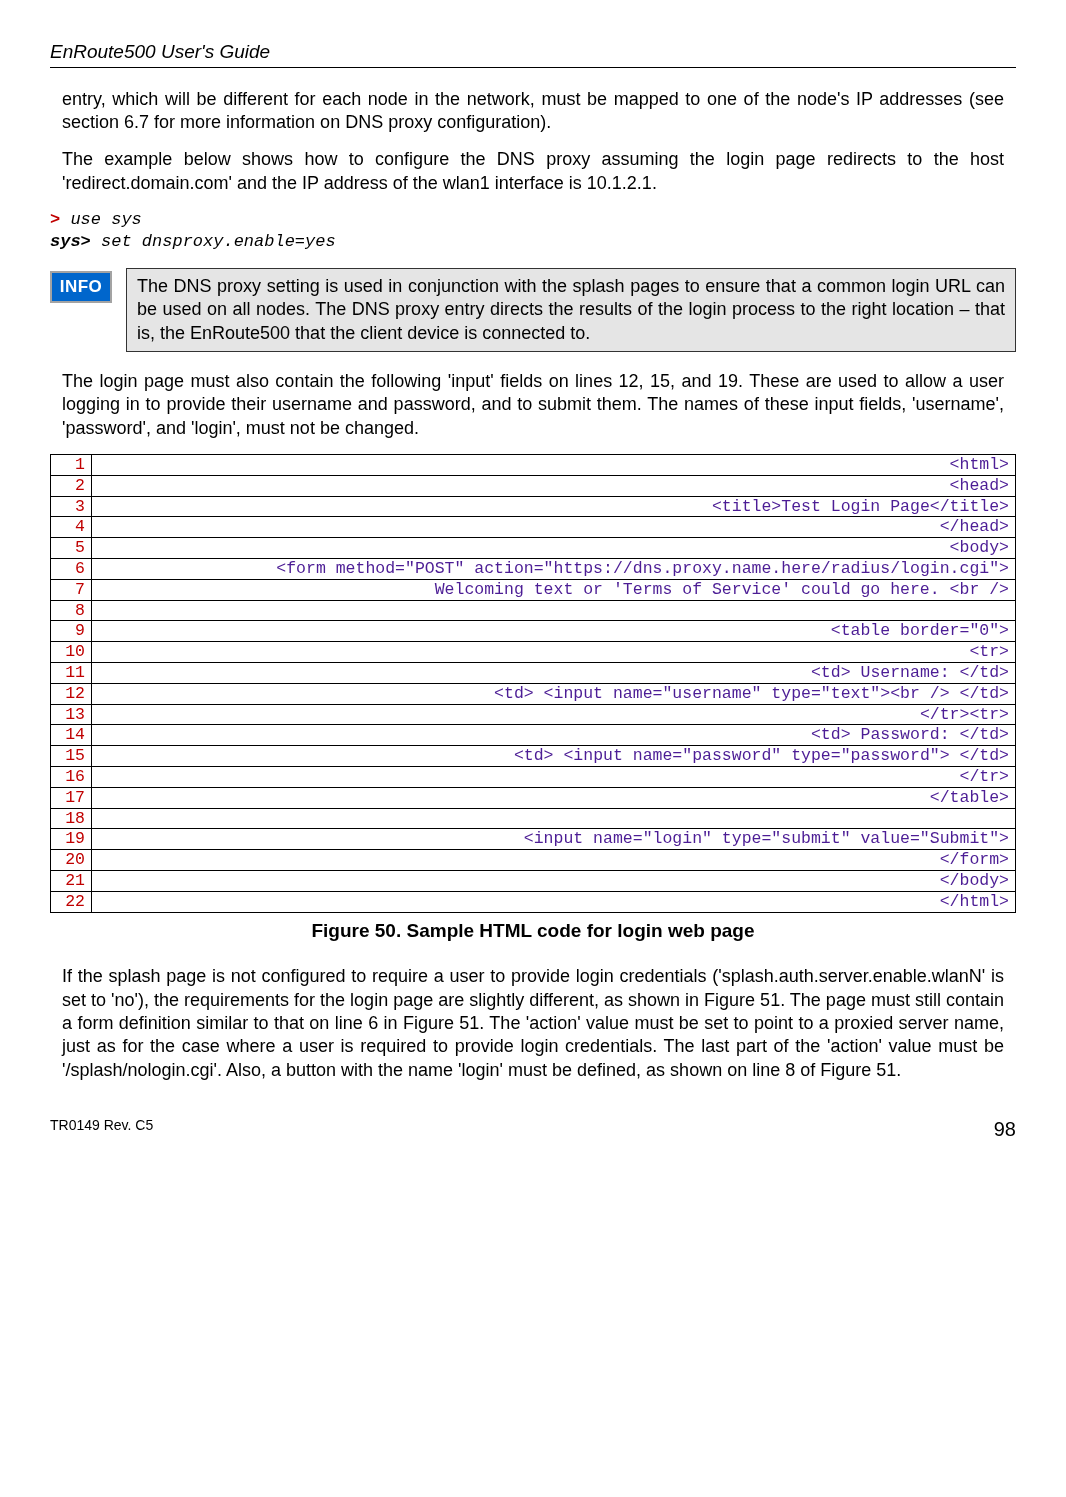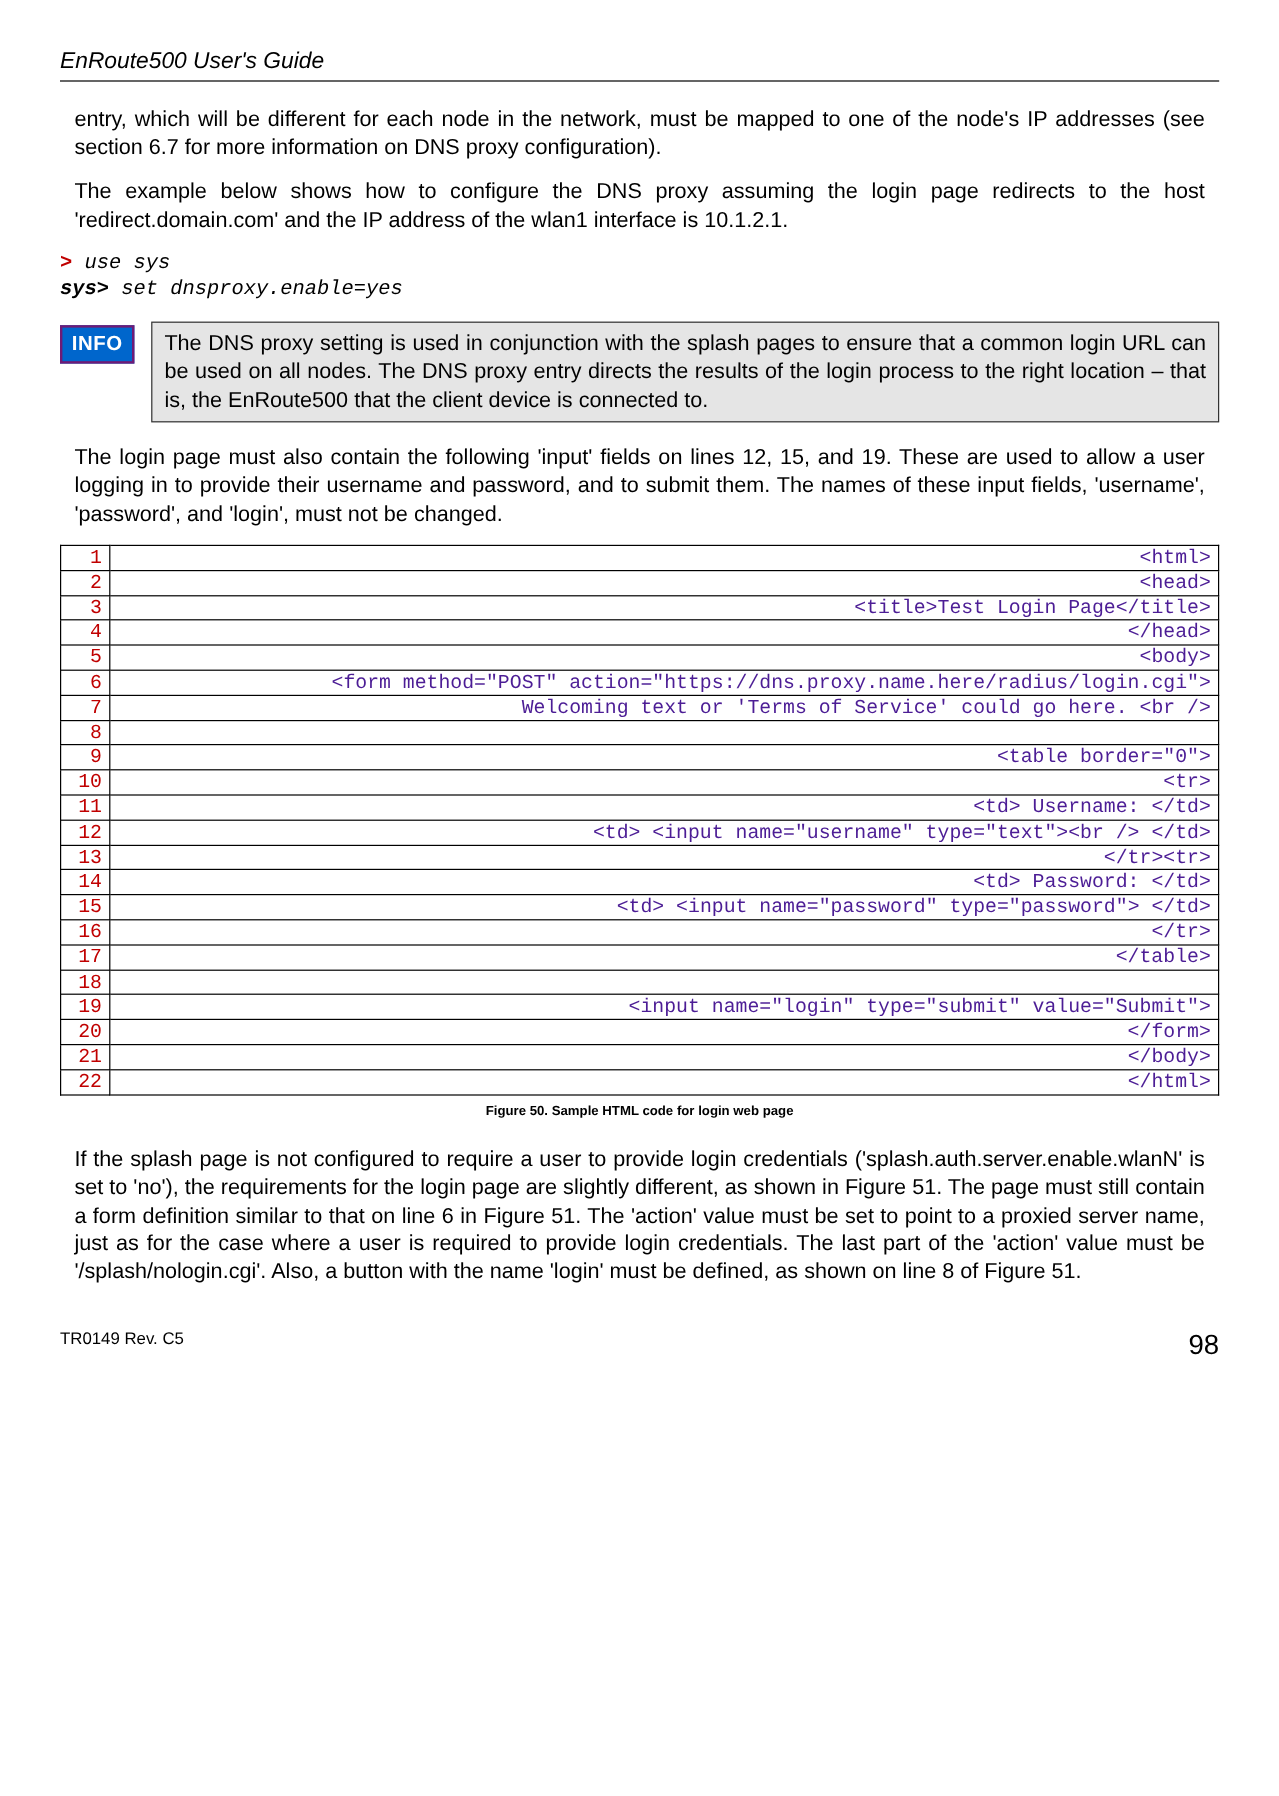--- a/index.html
+++ b/index.html
@@ -51,21 +51,21 @@
     .info-icon {
       width: 58px;
       height: 28px;
       background: #0066cc;
       color: #fff;
       font-weight: bold;
       font-size: 17px;
       display: flex;
       align-items: center;
       justify-content: center;
-      border: 2px solid #701a75;
+      border: 2px solid #a3a3a3;
       margin-right: 14px;
       margin-top: 3px;
       flex-shrink: 0;
       letter-spacing: 0.5px;
       text-align: center;
     }
     .info-box {
       background: #e5e5e5;
       border: 1.5px solid #333;
       padding: 6px 10px;
@@ -93,31 +93,31 @@
       white-space: nowrap;
     }
     .code-table td.code {
       color: #4c1d95;
       white-space: pre;
       text-align: right;
     }
     .figure-caption {
       text-align: center;
       font-weight: bold;
-      font-size: 11px;
+      font-size: 19px;
       margin: 6px 0 22px 0;
     }
     .footer {
       display: flex;
       justify-content: space-between;
       font-size: 14px;
       margin-top: 34px;
     }
     .footer .pg {
-      font-size: 23px;
+      font-size: 20px;
     }
   </style>
 </head>
 <body>
 
 <div class="header-title">EnRoute500 User's Guide</div>
 <hr class="header-rule">
 
 <p class="body-text">entry, which will be different for each node in the network, must be mapped to one of the node's IP addresses (see section 6.7 for more information on DNS proxy configuration).</p>
 

